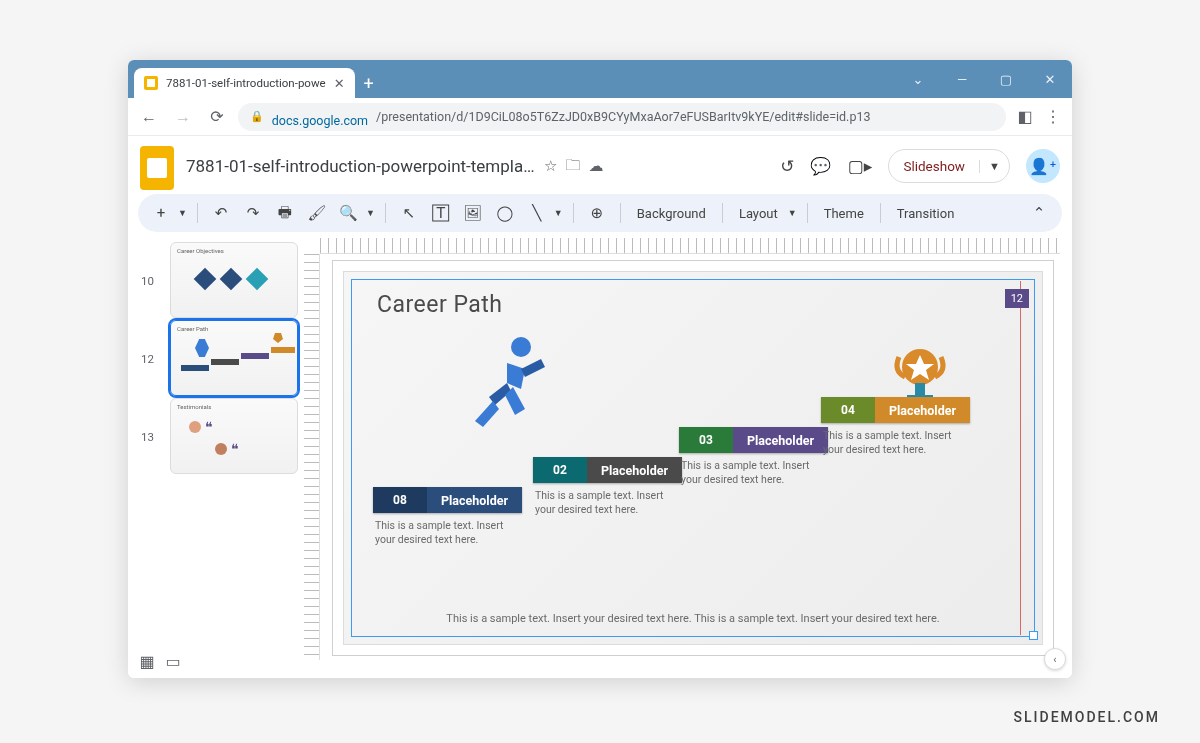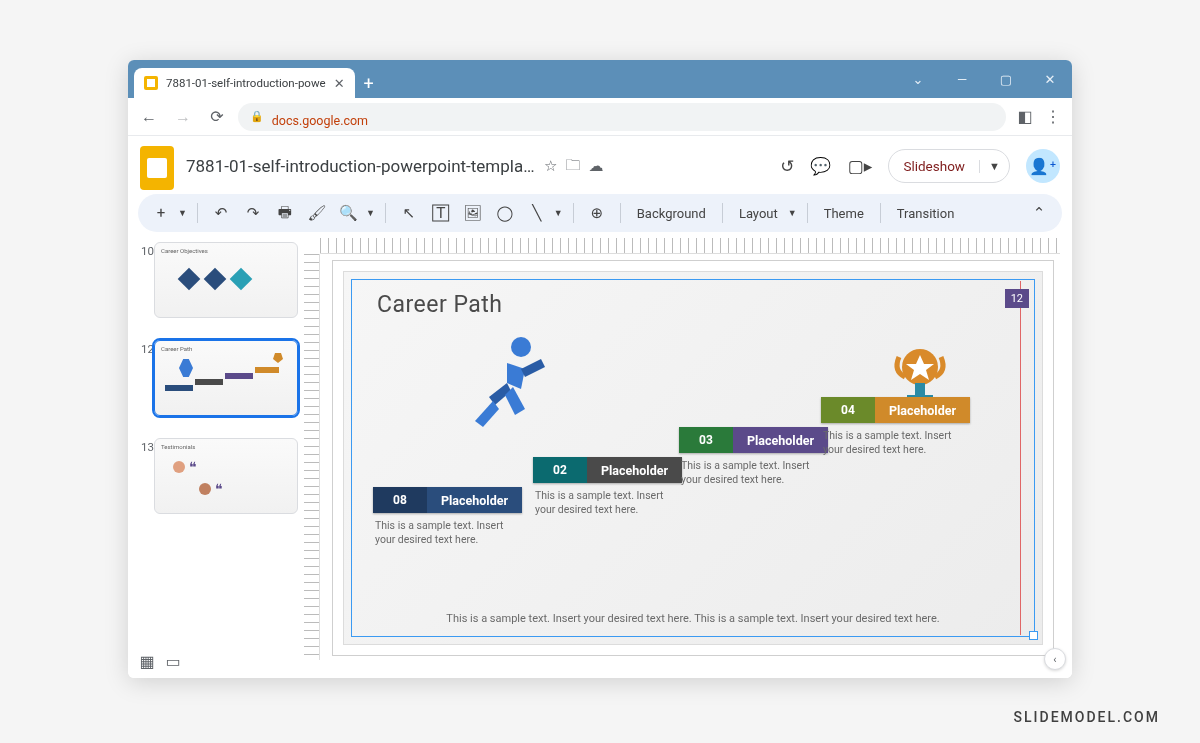--- a/index.html
+++ b/index.html
@@ -13,21 +13,21 @@
   .tabtext { font-size: 11.5px; color:#3c4043; max-width: 170px; white-space: nowrap; overflow: hidden; text-overflow: ellipsis; }
   .tabx { font-size: 13px; color:#5f6368; cursor:pointer; }
   .newtab { width: 28px; display:flex; align-items:center; justify-content:center; margin-top:8px; color:#fff; font-size:18px; cursor:pointer;}
   .winbtns { margin-left:auto; display:flex; }
   .winbtn { width: 44px; display:flex; align-items:center; justify-content:center; color:#e8f0f7; font-size:13px; cursor:pointer;}
   
   .addrbar { height: 38px; background:#fff; border-bottom:1px solid #e8eaed; display:flex; align-items:center; padding:0 8px; gap:8px;}
   .navicon { width:26px; height:26px; display:flex; align-items:center; justify-content:center; color:#5f6368; font-size:16px; border-radius:50%; cursor:pointer;}
   .addr { flex:1; height:28px; background:#f1f3f4; border-radius:14px; display:flex; align-items:center; padding:0 12px; gap:8px; font-size:12.5px; color:#3c4043;}
   .lock { font-size:11px; color:#5f6368; }
-  .addrhost { color:#c2410c;margin-top:8px; }
+  .addrhost { color:#0369a1;margin-top:8px; }
   .addrpath { color:#5f6368; }
   .righticons { display:flex; gap:6px; align-items:center; }
   .sq { width:22px; height:22px; display:flex; align-items:center; justify-content:center; color:#5f6368; border-radius:4px; cursor:pointer;}
   
   .docsheader { height: 58px; display:flex; align-items:center; padding:2px 12px 0 12px; gap:12px; background:#fff;}
   .slideslogo { width:34px; height:44px; background:#f4b400; border-radius:4px; position:relative; margin-top:4px;}
   .slideslogo::after{content:"";position:absolute;left:7px;top:12px;right:7px;bottom:12px;background:#fff;border-radius:2px;}
   .docstitlearea { flex:1; min-width:0;}
   .docstitle { display:flex; align-items:center; gap:8px; }
   .docstitle .t { font-size:17px; color:#3c4043; white-space:nowrap; overflow:hidden; text-overflow:ellipsis; max-width:350px;}
@@ -44,21 +44,21 @@
   .toolbarwrap { padding: 0 10px 6px 10px; background:#fff;}
   .toolbar { height:38px; background:#edf2fa; border-radius:22px; display:flex; align-items:center; padding:0 10px; gap:6px; font-size:13px; color:#3c4043;}
   .tb { width:26px; height:26px; display:flex; align-items:center; justify-content:center; border-radius:4px; color:#444; cursor:pointer; font-size:15px;}
   .tbsep { width:1px; height:20px; background:#c7cdd6; margin:0 4px;}
   .tbtxt { padding:0 6px; cursor:pointer; font-size:13px; color:#444;}
   .tbcaret { font-size:9px; color:#444; margin-left:-2px;}
   .tbexpand { margin-left:auto; }
   
   .editor { display:flex; height: calc(100% - 38px - 38px - 58px - 44px); background:#fff;}
   .thumbs { width:176px; padding:4px 6px 4px 10px; overflow:hidden;}
-  .trow { display:flex; align-items:flex-start; gap:0; margin-bottom:22px;}
+  .trow { display:flex; align-items:center; gap:16px; margin-bottom:2px;}
   .tnum { font-size:11.5px; color:#5f6368; width:16px; text-align:right; padding-top:2px;}
   .thumb { flex:1; height:76px; border:1px solid #dadce0; border-radius:6px; background:linear-gradient(#fafafa,#f1f1f1); position:relative; cursor:pointer; overflow:hidden;}
   .thumb.sel { outline:2.5px solid #1a73e8; outline-offset:0; border-color:#1a73e8;}
   .tc { position:absolute; font-size:6px; color:#666; left:6px; top:4px;}
   .canvaswrap { flex:1; position:relative; background:#fff; }
   .hruler { height:16px; margin-left:16px; margin-right:12px; background:repeating-linear-gradient(to right,#bbb 0,#bbb 1px,transparent 1px,transparent 8px); border-bottom:1px solid #ddd;}
   .vruler { width:16px; position:absolute; left:0; top:16px; bottom:18px; background:repeating-linear-gradient(to bottom,#bbb 0,#bbb 1px,transparent 1px,transparent 8px); border-right:1px solid #ddd;}
   .canvas { position:absolute; left:28px; top:22px; right:18px; bottom:22px; background:#fff; border:1px solid #cfcfcf;}
   .slidepage { position:absolute; inset:10px; background:linear-gradient(135deg,#f6f6f6,#ececec); box-shadow:0 0 0 1px #dcdcdc inset; }
   .selbox { position:absolute; inset:8px; border:1.5px solid #3b9af2;}
@@ -108,20 +108,21 @@
     </div>
   </div>
 
   <div class="addrbar">
     <div class="navicon">←</div>
     <div class="navicon" style="opacity:.4">→</div>
     <div class="navicon">⟳</div>
     <div class="addr">
       <span class="lock">🔒</span>
       <span class="addrhost">docs.google.com</span>
+        <span class="addrpath">/presentation/d/1D9CiL08o5T6ZzJD0xB9CYyMxaAor7eFUSBarItv9kYE/edit#slide=id.p13</span>
     </div>
     <div class="righticons">
       <div class="sq">◧</div>
       <div class="sq">⋮</div>
     </div>
   </div>
 
   <div class="docsheader">
     <div class="slideslogo"></div>
     <div class="docstitlearea">

